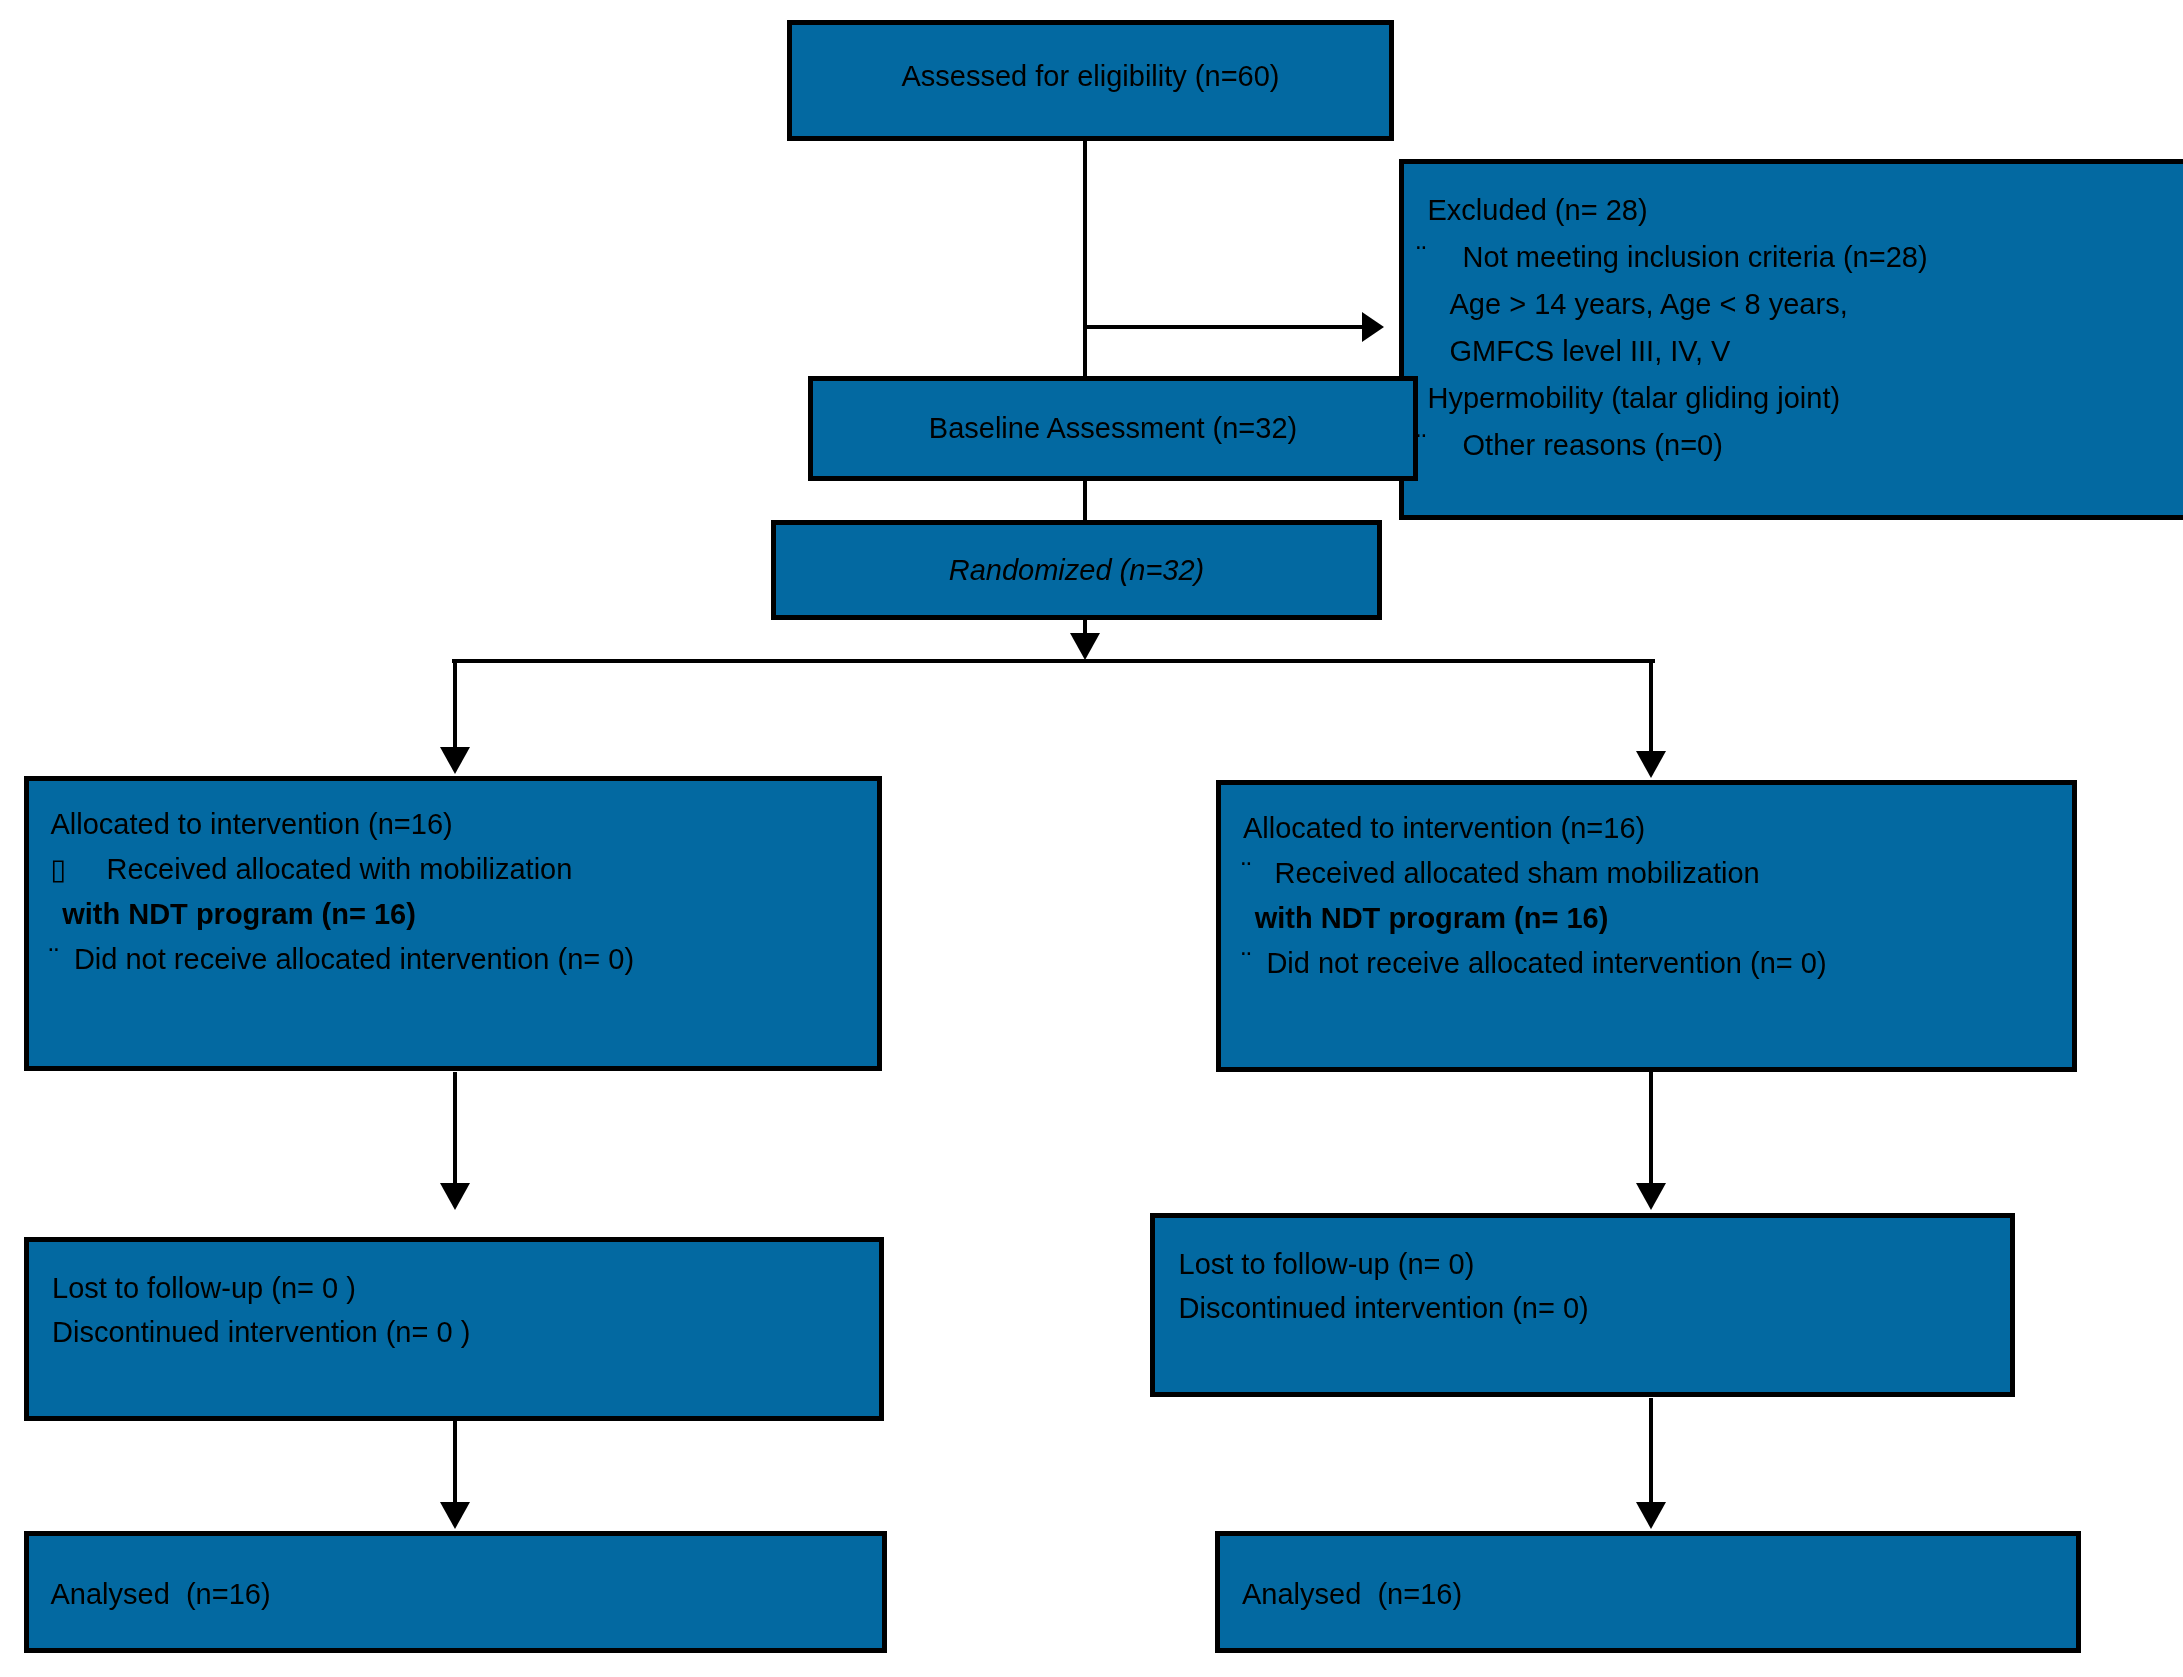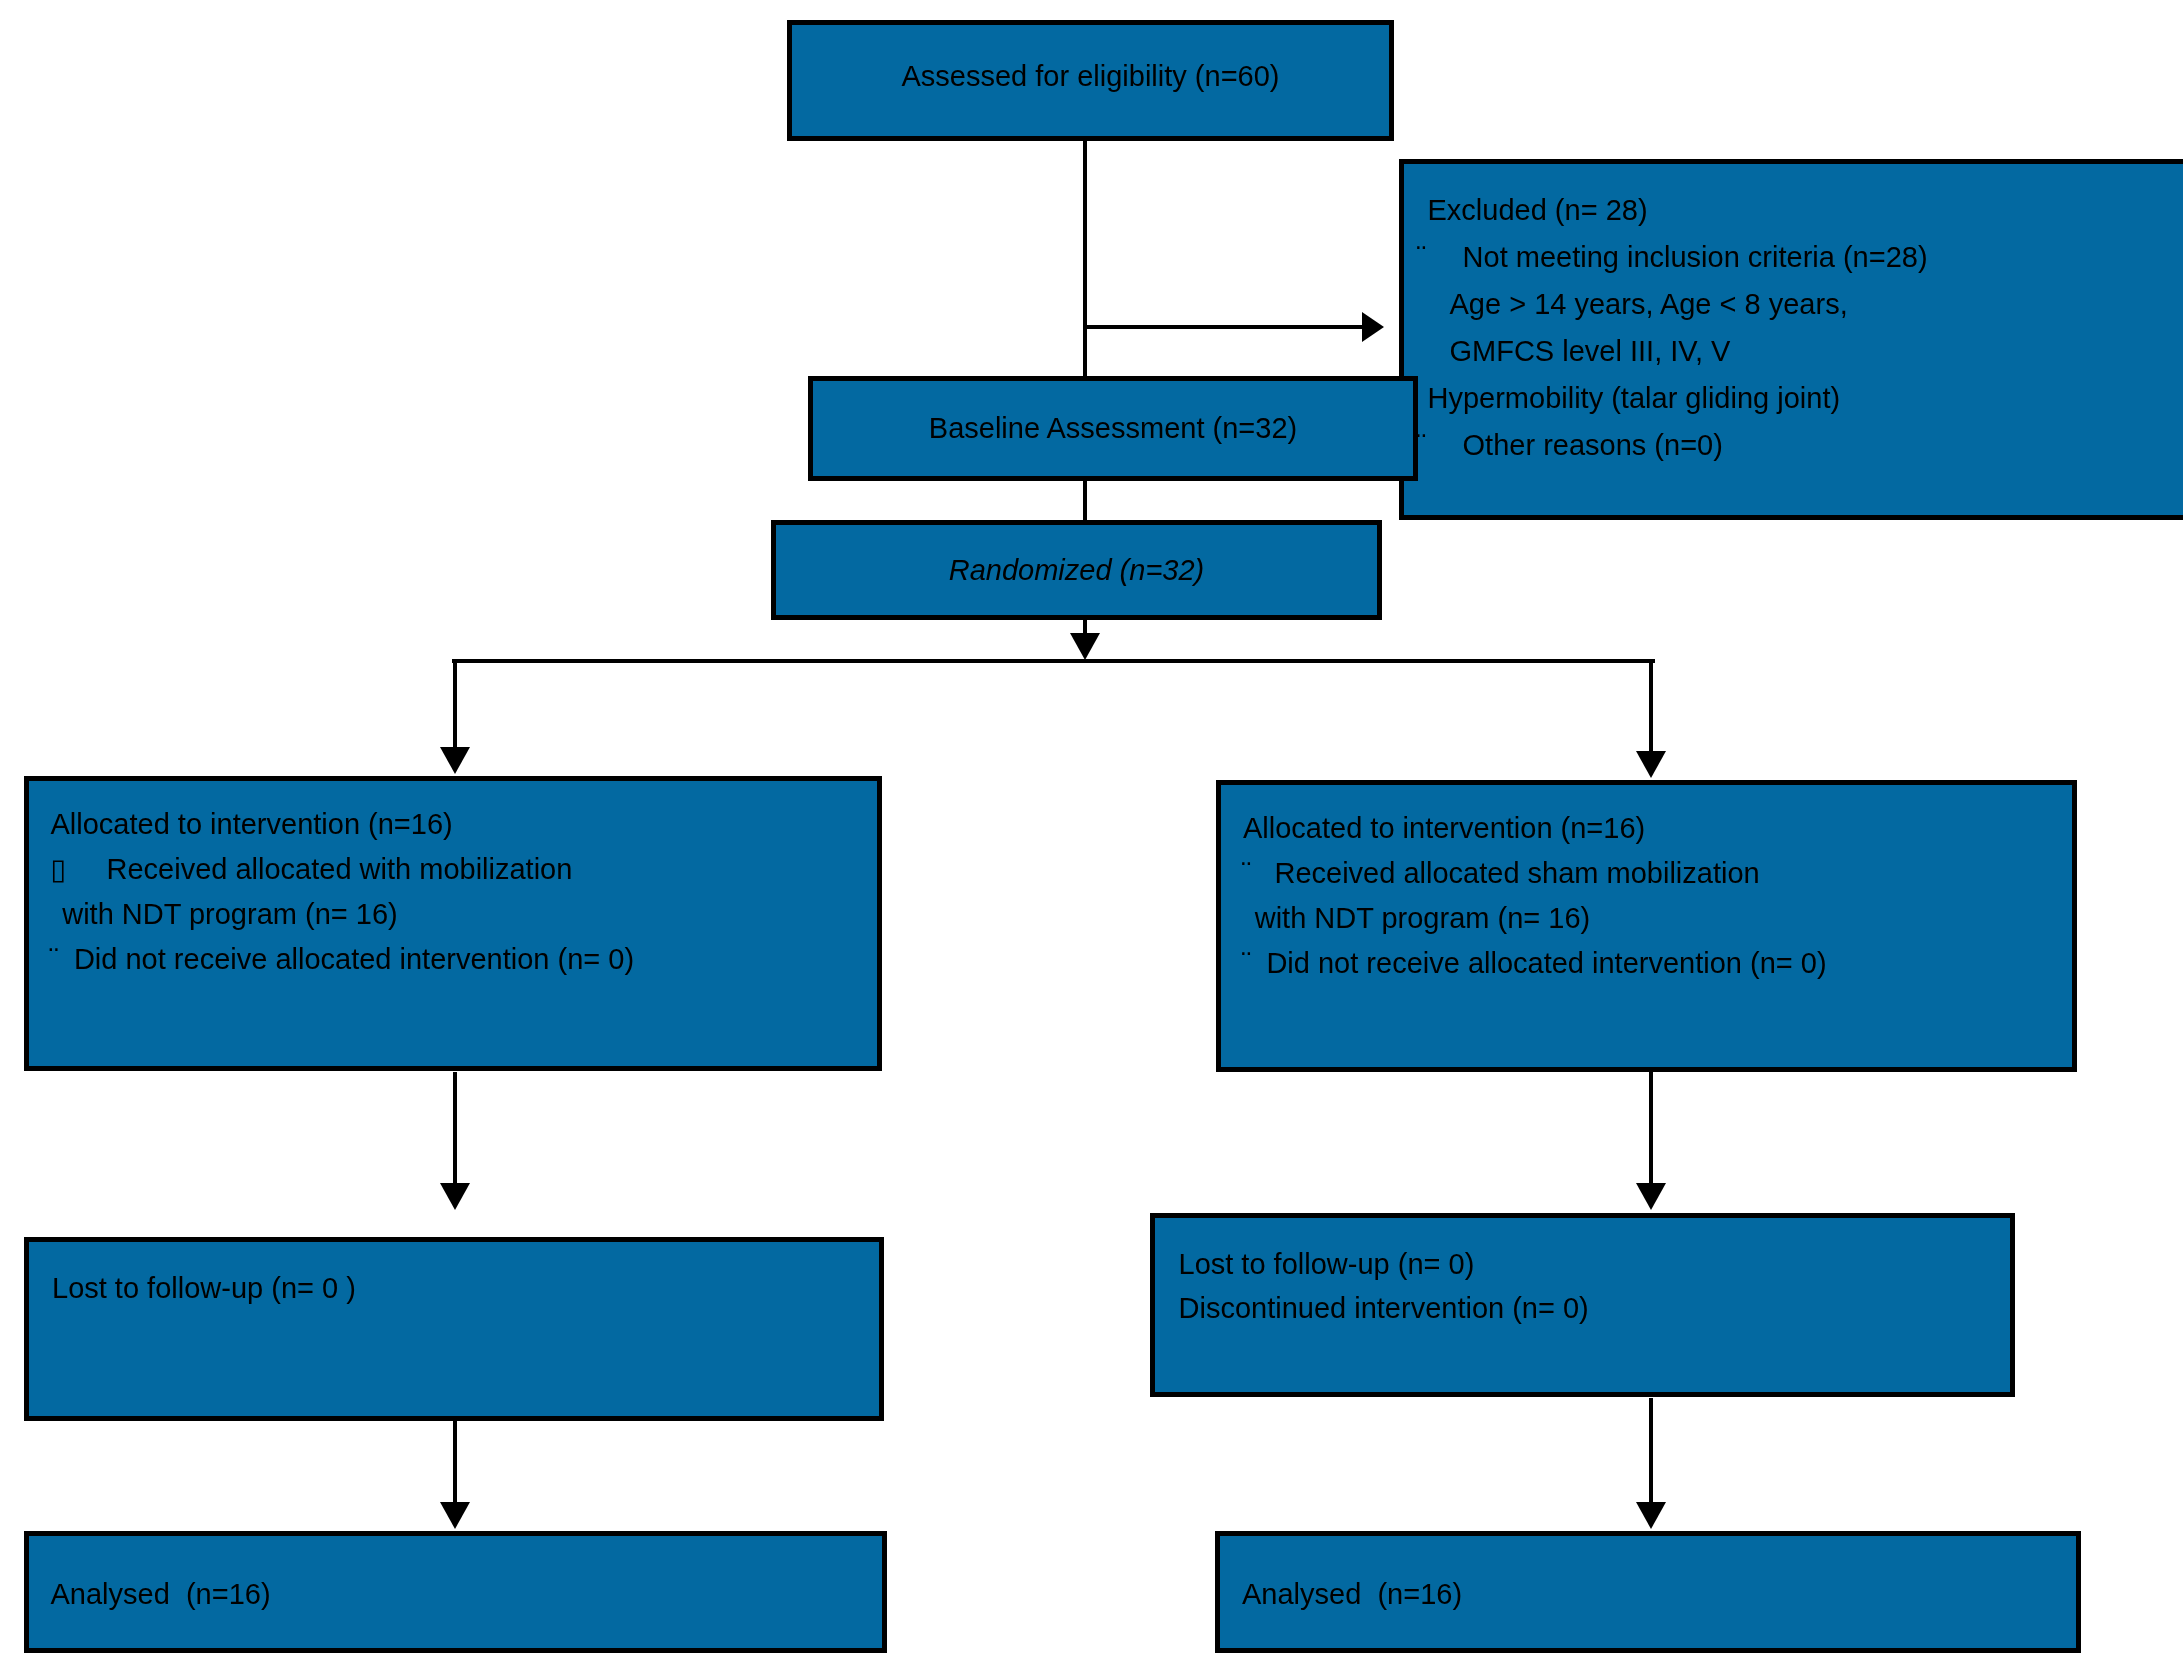--- a/index.html
+++ b/index.html
@@ -22,21 +22,21 @@
   .center-text {
     display: flex;
     align-items: center;
     justify-content: center;
     text-align: center;
   }
   .line { white-space: pre-wrap; line-height: 45px; }
   .lh60 .line { line-height: 47px; }
   .lh56 .line { line-height: 44px; }
   .indent28 { padding-left: 22px; }
-  .indent15 { padding-left: 11.7px; }
+  .indent15 { padding-left: 11.7px; font-weight: bold; }
   .hang { margin-left: -11px; }
   .hang2 { margin-left: -1.6px; }
   .bullet-dots {
     display: inline-block;
     width: 38px;
   }
   .bullet-dots-sm {
     display: inline-block;
     width: 25px;
   }
@@ -123,20 +123,21 @@
 
   <div class="box" style="left:1216px; top:780px; width:861px; height:292px; padding:21px 7.8px 0 22px;">
     <div class="line">Allocated to intervention (n=16)</div>
     <div class="line hang2"><span class="bullet-dots-sm">¨</span><span> Received allocated sham mobilization</span></div>
     <div class="line indent15">with NDT program (n= 16)</div>
     <div class="line hang2"><span class="bullet-dots-sm">¨</span><span>Did not receive allocated intervention (n= 0)</span></div>
   </div>
 
   <div class="box lh56" style="left:23.5px; top:1213px; width:860px; height:184px; padding:24px 7.8px 0 23.5px;margin-top:24px;">
     <div class="line">Lost to follow-up (n= 0 )</div>
+    <div class="line">Discontinued intervention (n= 0 )</div>
   </div>
 
   <div class="box lh56" style="left:1150px; top:1213px; width:865px; height:184px; padding:24px 7.8px 0 23.5px;">
     <div class="line">Lost to follow-up (n= 0)</div>
     <div class="line">Discontinued intervention (n= 0)</div>
   </div>
 
   <div class="box" style="left:23.5px; top:1531px; width:863px; height:122px; padding:36px 7.8px 0 22px;">
     <div class="line">Analysed  (n=16)</div>
   </div>

